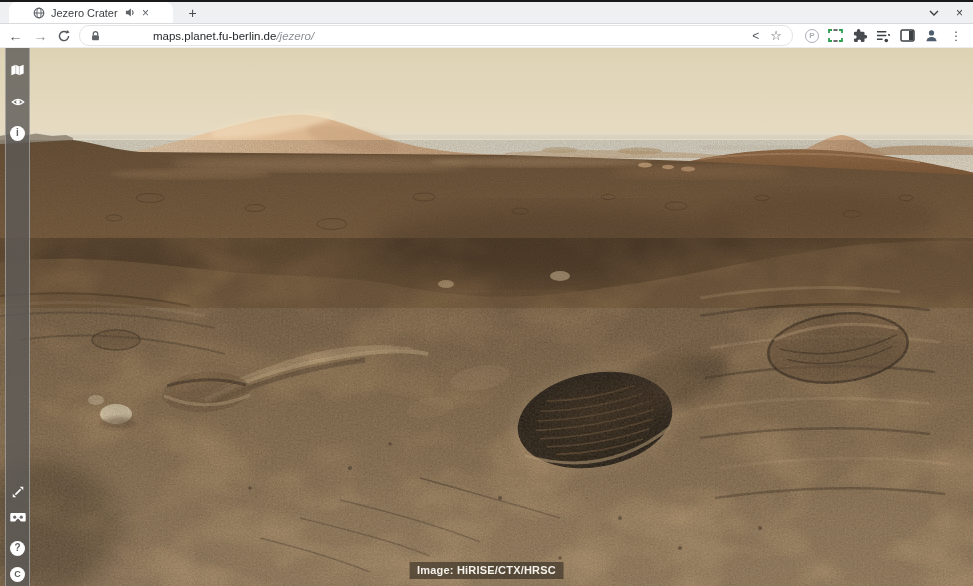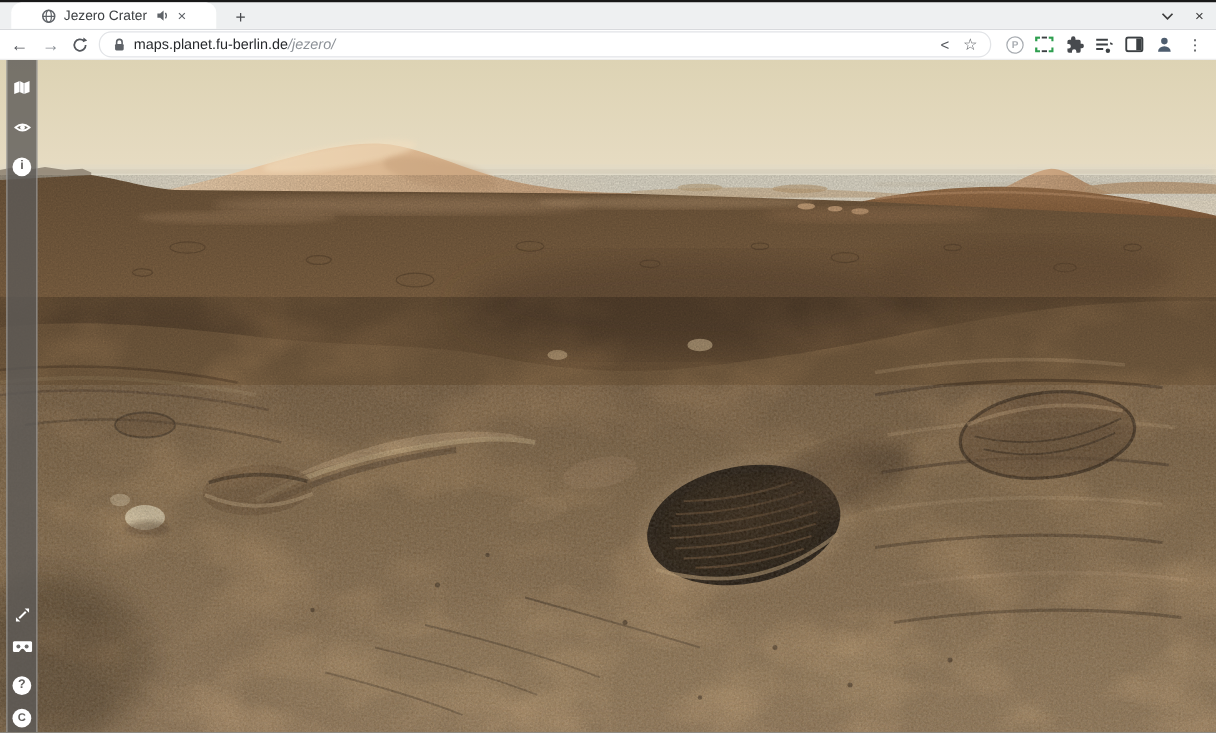--- a/index.html
+++ b/index.html
@@ -17,21 +17,21 @@
   .wincontrols{position:absolute;right:10px;top:0;height:21px;display:flex;align-items:center;gap:17px;}
   .winx{color:#3c3c3c;font-size:12px;line-height:1;}
   .divider{height:1px;background:#d8dadd;}
   
   .navbar{height:23px;background:#fff;border-bottom:1px solid #ededed;display:flex;
           align-items:center;padding:0 7px;gap:8px;}
   .navbtn{width:17px;text-align:center;font-size:14px;color:#54575c;line-height:1;}
   .navbtn.fwd{color:#8b9096;}
   .addr{flex:1;height:19px;border:1px solid #e2e4e7;border-radius:10px;background:#fff;
         display:flex;align-items:center;gap:6px;padding:0 10px;min-width:0;}
-  .host{font-size:11.5px;color:#27292c;white-space:nowrap;}
+  .host{font-size:11.5px;color:#27292c;white-space:nowrap;margin-left:46px;}
   .path{font-size:11.5px;color:#8b9096;white-space:nowrap;font-style:italic;}
   .addr-right{margin-left:auto;display:flex;align-items:center;gap:11px;}
   .share{font-size:12px;color:#54575c;line-height:1;}
   .star{font-size:13px;color:#54575c;line-height:1;}
   .extrow{display:flex;align-items:center;gap:9px;padding:0 2px 0 4px;}
   .extp{width:12px;height:12px;border:1.5px solid #a9adb2;border-radius:50%;color:#a9adb2;
         font-size:8px;font-weight:bold;display:flex;align-items:center;justify-content:center;}
   .kebab{font-size:12px;color:#45484c;padding:0 2px;line-height:1;}
   .icon{display:flex;align-items:center;justify-content:center;}
   
@@ -384,15 +384,16 @@
             <span>?</span>
           </span>
       </span>
       <span class="sicon" style="top:518px;">
         <span class="disc small">
             <span>C</span>
           </span>
       </span>
     </div>
 
+    <div class="attribution">Image: HiRISE/CTX/HRSC</div>
   </div>
 
 </div>
 
 </body></html>

